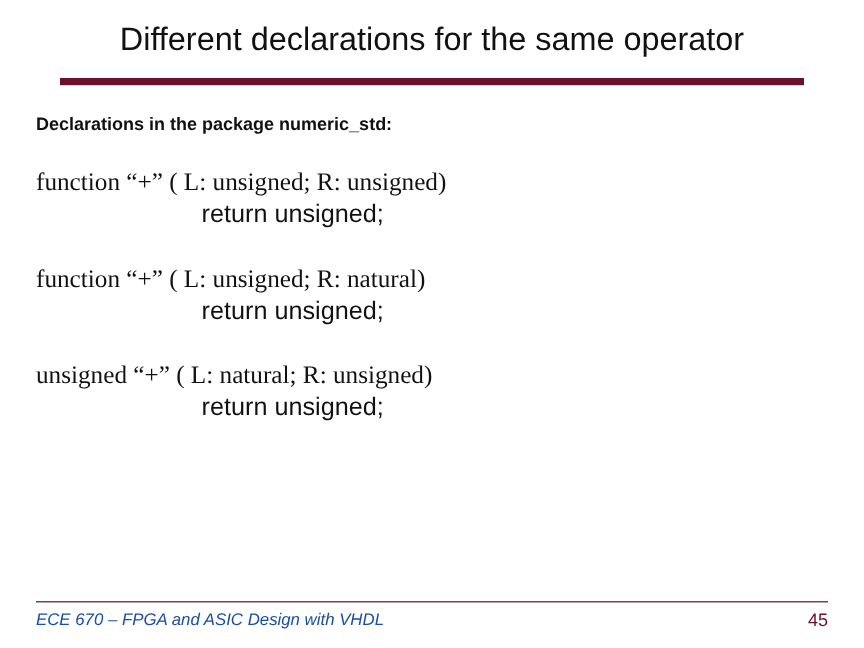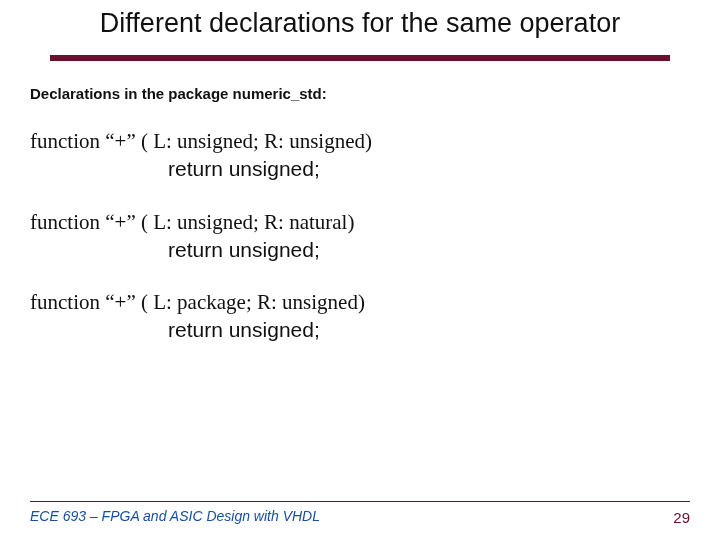--- a/index.html
+++ b/index.html
@@ -7,21 +7,21 @@
     width: 720px;
     height: 540px;
     background: #ffffff;
     font-family: Arial, "Helvetica Neue", Helvetica, sans-serif;
     position: relative;
     overflow: hidden;
   }
   .slide {
     width: 100%;
     height: 100%;
-    padding: 8px 30px 0 30px;
+    padding: 18px 30px 0 30px;
     position: relative;
   }
   .title {
     font-size: 27px;
     font-weight: 400;
     color: #111;
     text-align: center;
     margin-bottom: 16px;
     padding: 0 10px;
   }
@@ -84,24 +84,24 @@
     <span class="decl-line1">function “+” ( L: unsigned;  R: unsigned)</span>
     <span class="decl-line2">return unsigned;</span>
   </div>
 
   <div class="decl-block">
     <span class="decl-line1">function “+” ( L: unsigned;  R: natural)</span>
     <span class="decl-line2">return unsigned;</span>
   </div>
 
   <div class="decl-block">
-    <span class="decl-line1">function “+” ( L: package; R: unsigned)</span>
+    <span class="decl-line1">unsigned “+” ( L: natural; R: unsigned)</span>
     <span class="decl-line2">return unsigned;</span>
   </div>
 
   <div class="footer">
     <div class="footer-rule"></div>
-    <div class="footer-text">ECE 693 – FPGA and ASIC Design with VHDL</div>
+    <div class="footer-text">ECE 670 – FPGA and ASIC Design with VHDL</div>
   </div>
 
-  <div class="page-num">29</div>
+  <div class="page-num">45</div>
 
 </div>
 
 </body></html>

